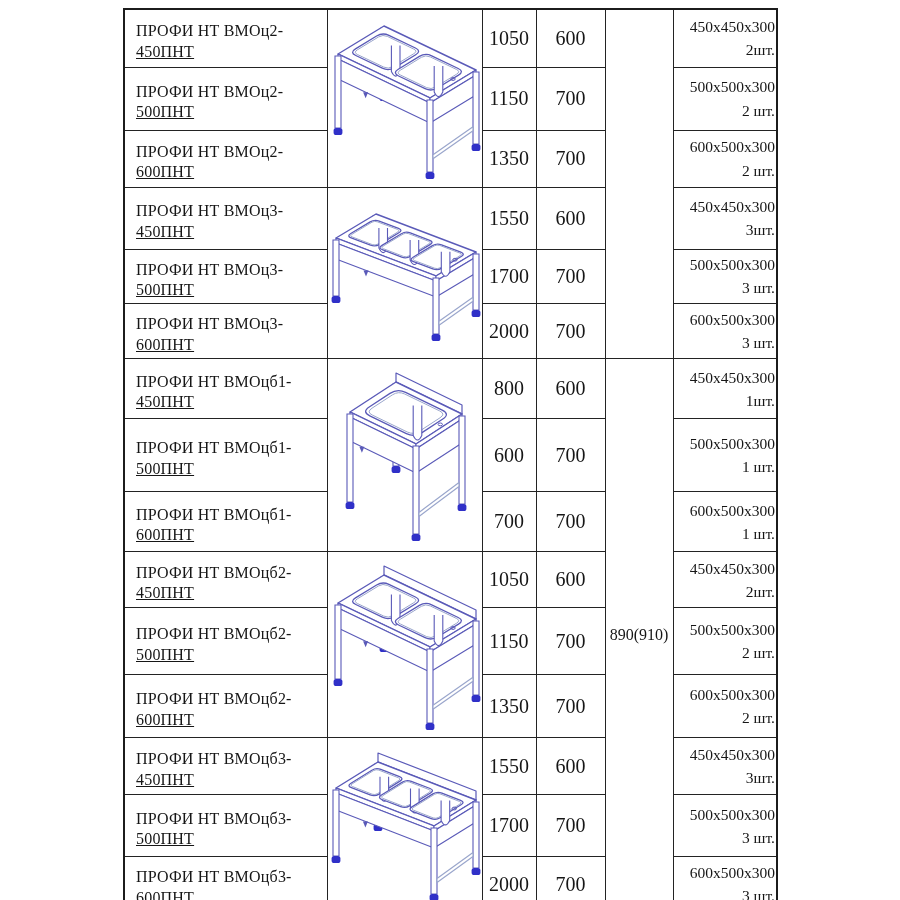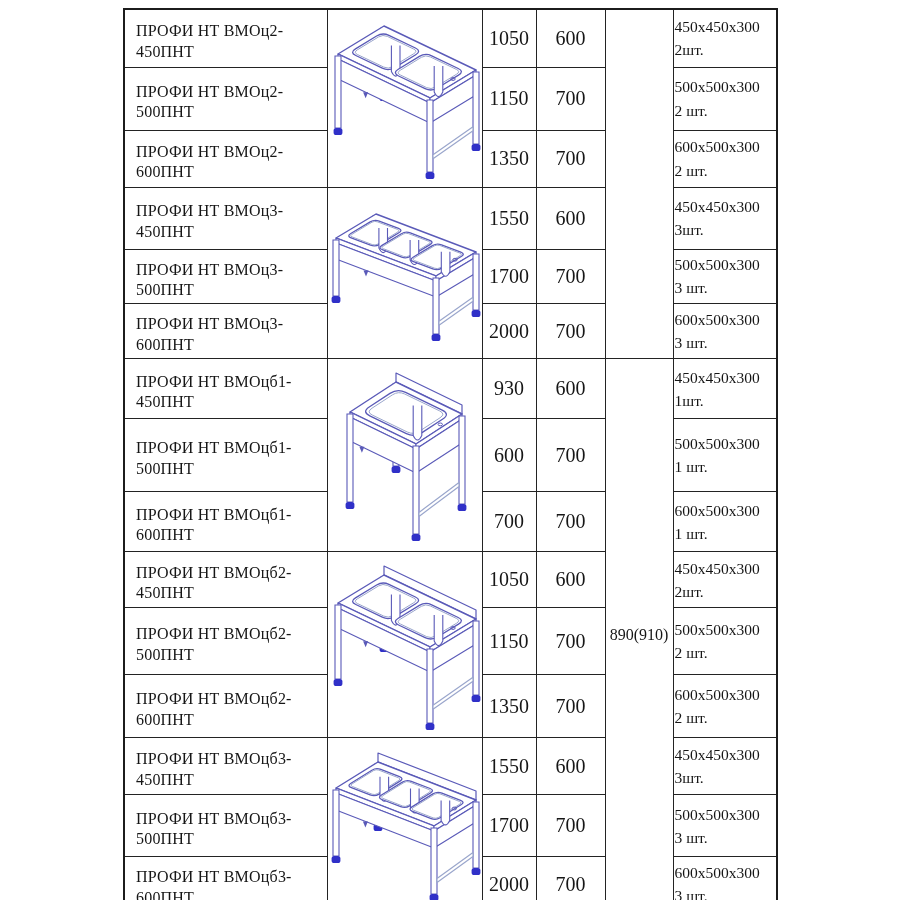--- a/index.html
+++ b/index.html
@@ -14,23 +14,23 @@
     border:2.2px solid #1c1c1c;
   }
   table.spec td{
     border:1.6px solid #232323;background:#ffffff;
     overflow:hidden;vertical-align:middle;
   }
   td.name{
     text-align:left;padding:10px 4px 3px 11px;
     font-size:16px;line-height:1.28;letter-spacing:0.2px;
   }
-  td.name .l2{display:block;}
+  td.name .l2{display:block;text-decoration:underline;}
   td.num{text-align:center;font-size:20px;padding:0;}
-  td.bowl{text-align:left;font-size:15.5px;line-height:1.5;padding:2px 1px;}
+  td.bowl{text-align:right;font-size:15.5px;line-height:1.5;padding:2px 1px;}
   td.bowl .l2{display:block;}
   td.hcell{text-align:center;font-size:16px;padding:0;}
   td.img{padding:0;text-align:center;vertical-align:middle;}
   td.img .sinkbox{display:flex;align-items:center;justify-content:center;width:100%;height:100%;}
 </style>
 </head>
 <body>
 
 <table class="spec">
   <colgroup>
@@ -159,21 +159,21 @@
               <rect x="83.6" y="172.0" width="8.8" height="7" rx="2.6" fill="#3030c8"></rect>
               <path d="M91.0,150.4L131.0,120.4L131.0,124.4L91.0,154.4Z" fill="#fff" stroke="#9aa6cc" stroke-width="1.2" stroke-linejoin="round"></path>
               <path d="M41.8,53.8Q33.7,49.9 41.2,45.0L62.0,31.4Q69.5,26.5 77.6,30.4L114.2,48.2Q122.3,52.1 114.8,57.0L94.0,70.6Q86.5,75.5 78.4,71.6Z" fill="#fff" stroke="#5a5ab8" stroke-width="1.3"></path>
               <path d="M44.4,53.1Q38.1,50.0 44.0,46.2L64.5,32.8Q70.4,29.0 76.7,32.0L111.6,48.9Q117.9,52.0 112.0,55.8L91.5,69.2Q85.6,73.0 79.3,70.0Z" fill="none" stroke="#9aa6cc" stroke-width="1"></path>
               <path d="M85.2,43.5V73.5Q89.5,82.5 93.8,73.5V43.5" fill="#fff" stroke="#5a5ab8" stroke-width="1.1"></path>
               <ellipse cx="112.3" cy="62.4" rx="2.2" ry="1.4" fill="none" stroke="#5a5ab8" stroke-width="1"></ellipse>
               <path d="M31.4,84.8 l2.5,6 l2.5,-6 Z" fill="#5a5ab8"></path>
             </svg>
           </div>
         </td>
-      <td class="num">930</td>
+      <td class="num">800</td>
       <td class="num">600</td>
       <td class="hcell" rowspan="9">890(910)</td>
       <td class="bowl"><span>450x450x300</span><span class="l2">1шт.</span></td>
     </tr>
     <tr style="height:73px">
       <td class="name"><span>ПРОФИ НТ ВМОцб1-</span><span class="l2">500ПНТ</span></td>
       <td class="num">600</td>
       <td class="num">700</td>
       <td class="bowl"><span>500x500x300</span><span class="l2">1 шт.</span></td>
     </tr>

